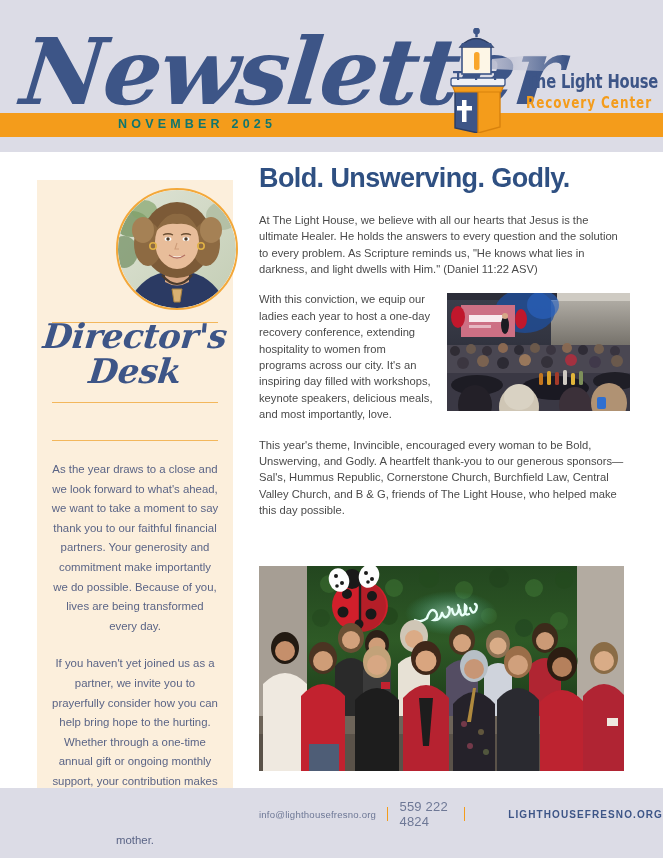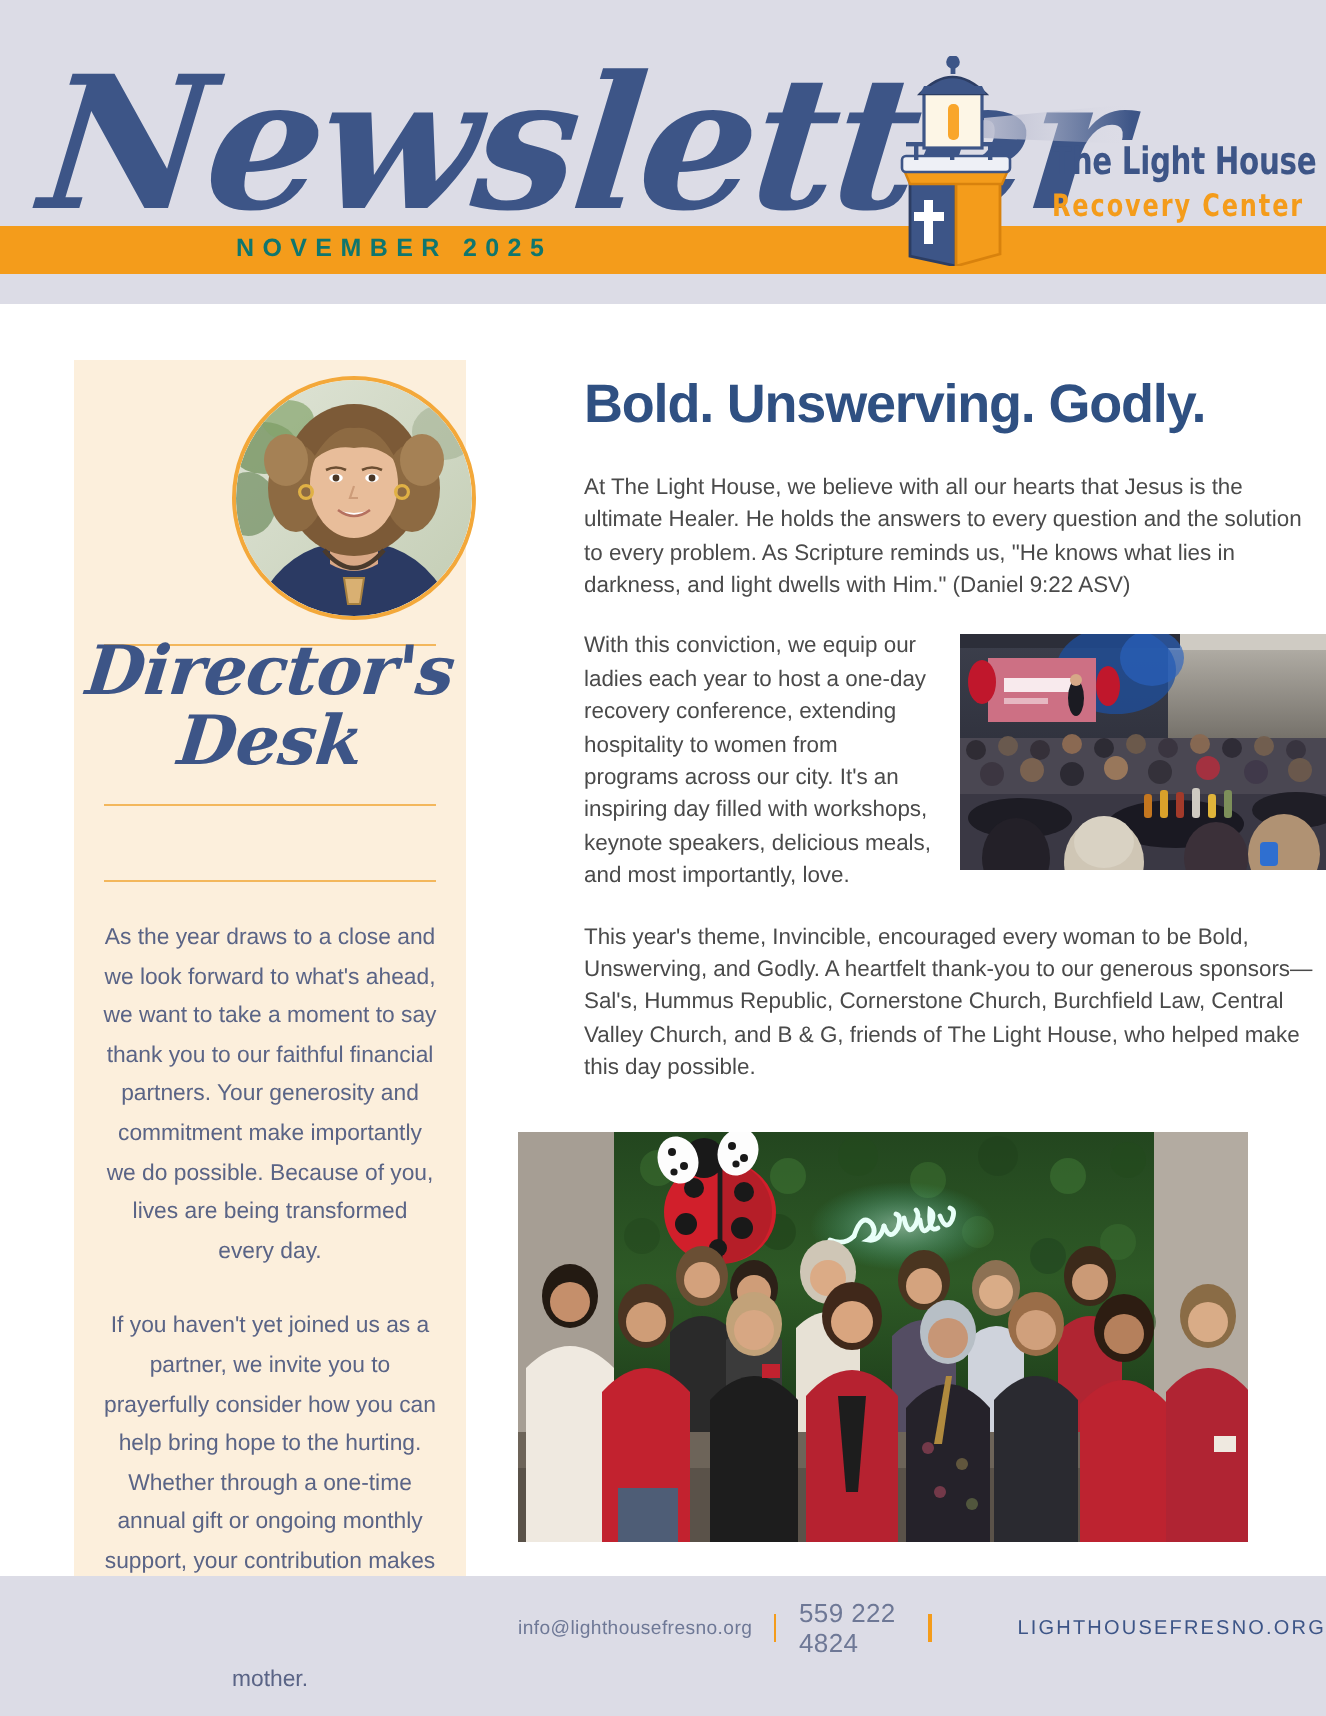--- a/index.html
+++ b/index.html
@@ -84,21 +84,21 @@
   }
 
   .sidebar-body{
     position:absolute;left:14px;top:280px;width:168px;
     text-align:center;color:#5a6486;
     font-size:11.4px;line-height:19.6px;
   }
   .sidebar-body p{margin:0 0 18px 0;}
 
   
-  .main{position:absolute;left:259px;top:188px;width:371px;margin-left:33px;}
+  .main{position:absolute;left:259px;top:164px;width:371px;}
   .headline{
     font-size:27px;font-weight:700;color:#2f5082;letter-spacing:-0.6px;
     margin:0 0 18px 0;line-height:1.1;
   }
   .main p{
     margin:0 0 14px 0;color:#4a4a4a;
     font-size:11.2px;line-height:16.4px;
   }
   .conf-photo{
     float:right;width:183px;height:118px;margin:2px 0 8px 14px;
@@ -116,21 +116,21 @@
   
   .footer{
     position:absolute;left:0;top:788px;width:663px;height:40px;background:#dcdce6;
   }
   .footer-inner{
     position:absolute;left:259px;top:11px;display:flex;align-items:center;gap:11px;
   }
   .f-email{font-size:9.6px;color:#6e7896;letter-spacing:0.2px;}
   .f-sep{width:2px;height:14px;background:#f49c1b;}
   .f-phone{font-size:13px;color:#6e7896;letter-spacing:0.2px;}
-  .f-web{font-size:10px;font-weight:400;color:#3d5587;letter-spacing:1.1px;margin-left:32px;}
+  .f-web{font-size:10px;font-weight:700;color:#3d5587;letter-spacing:1.1px;margin-left:32px;}
 </style>
 </head>
 <body>
 
 <div class="page">
 
   <div class="header">
 
     <div class="masthead">Newsletter</div>
 
@@ -249,21 +249,21 @@
     <div class="sidebar-body">
       <p>As the year draws to a close and we look forward to what's ahead, we want to take a moment to say thank you to our faithful financial partners. Your generosity and commitment make importantly we do possible. Because of you, lives are being transformed every day.</p>
       <p>If you haven't yet joined us as a partner, we invite you to prayerfully consider how you can help bring hope to the hurting. Whether through a one-time annual gift or ongoing monthly support, your contribution makes a real difference in someone's story—a daughter, a sister, a mother.</p>
 
     </div>
   </div>
 
   <div class="main">
     <h1 class="headline">Bold. Unswerving. Godly.</h1>
 
-    <p>At The Light House, we believe with all our hearts that Jesus is the ultimate Healer. He holds the answers to every question and the solution to every problem. As Scripture reminds us, "He knows what lies in darkness, and light dwells with Him." (Daniel 9:22 ASV)</p>
+    <p>At The Light House, we believe with all our hearts that Jesus is the ultimate Healer. He holds the answers to every question and the solution to every problem. As Scripture reminds us, "He knows what lies in darkness, and light dwells with Him." (Daniel 11:22 ASV)</p>
 
     <div class="conf-photo">
       <svg width="183" height="118" viewBox="0 0 183 118">
         <defs>
           <linearGradient id="wall" x1="0" y1="0" x2="0" y2="1">
             <stop offset="0" stop-color="#3c3f4c"></stop>
               <stop offset="1" stop-color="#23242e"></stop>
           </linearGradient>
           <linearGradient id="rwall" x1="0" y1="0" x2="0" y2="1">
             <stop offset="0" stop-color="#b9b5ad"></stop>

